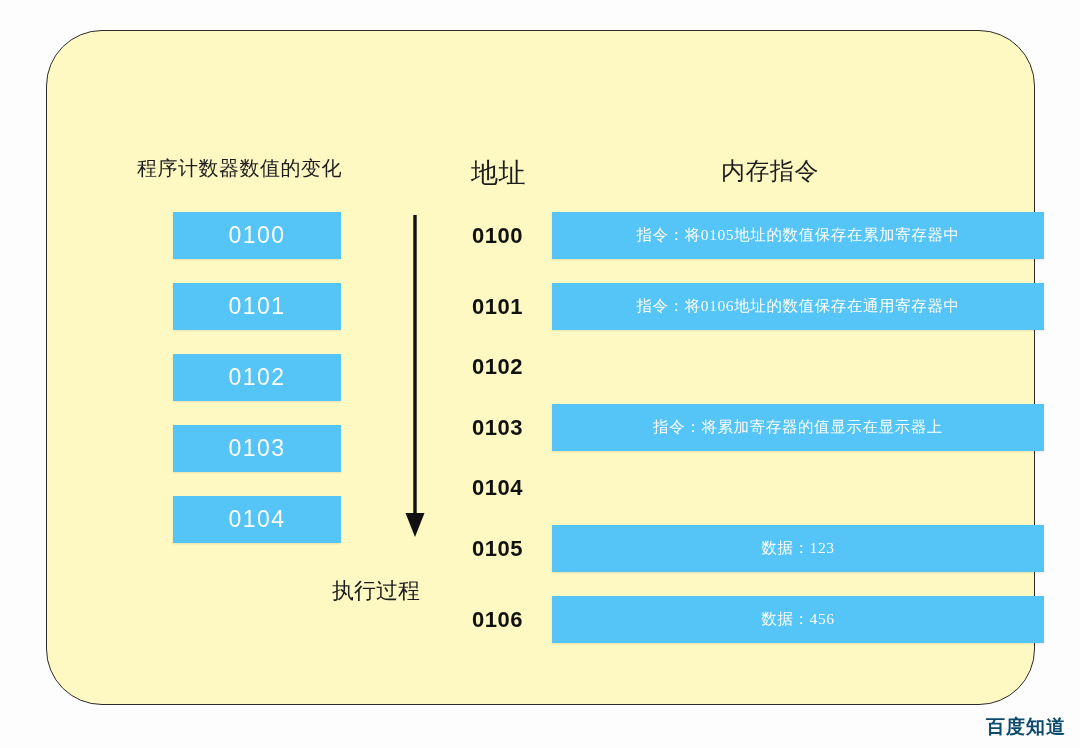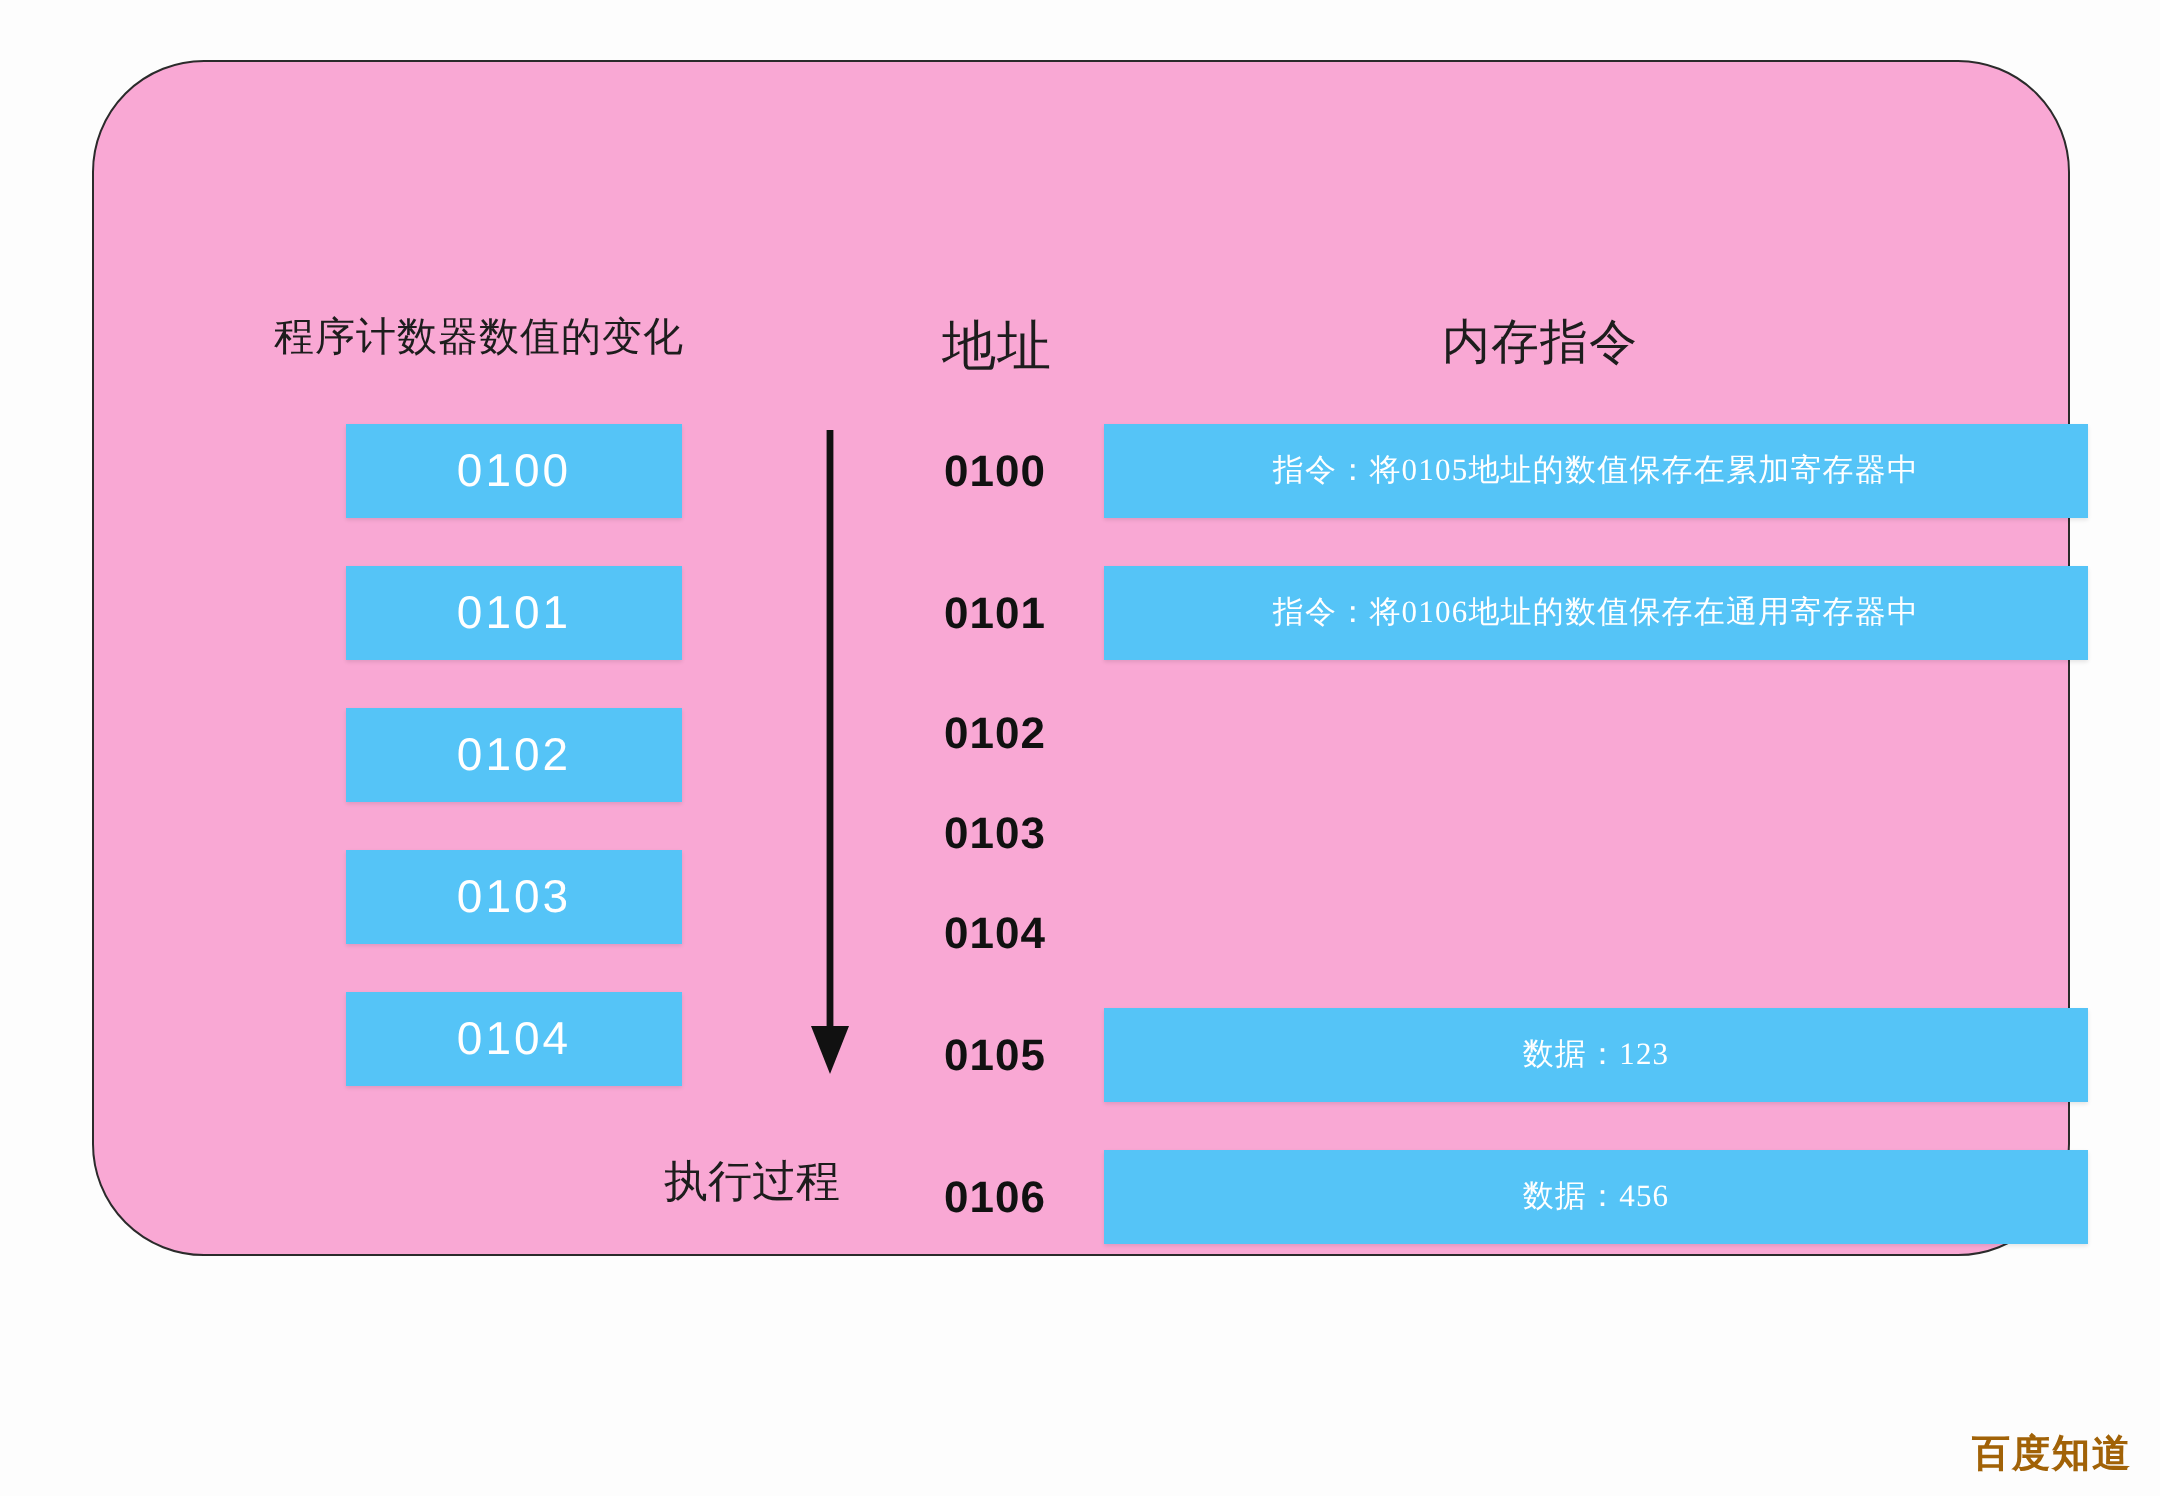--- a/index.html
+++ b/index.html
@@ -15,24 +15,24 @@
     overflow: hidden;
     position: relative;
   }
 
   
   #diagram-card {
     position: absolute;
     left: 46px;
     top: 30px;
     width: 989px;
-    height: 598px;
+    height: 675px;
     border: 1.6px solid #2b2b2b;
     border-radius: 56px;
-    background: #f9a8d4;
+    background: #fef9c3;
     box-sizing: border-box;
   }
 
   
   .col-heading {
     position: absolute;
     font-size: 20px;
     color: #1d1d1d;
     font-weight: 400;
     letter-spacing: 0.5px;
@@ -117,21 +117,21 @@
     font-family: Liberation Serif, serif;
   }
 
   
   #watermark {
     position: absolute;
     right: 14px;
     bottom: 8px;
     font-size: 19px;
     font-weight: bold;
-    color: #a16207;
+    color: #0c4a6e;
     letter-spacing: 1px;
   }
 </style>
 </head>
 <body>
 
 <div id="diagram-card">
 
   <div class="col-heading" id="heading-pc">程序计数器数值的变化</div>
   <div class="col-heading" id="heading-address">地址</div>
@@ -163,20 +163,21 @@
       <div class="mem-address">0101</div>
       <div class="mem-instruction">指令：将0106地址的数值保存在通用寄存器中</div>
     </div>
 
     <div class="mem-row">
       <div class="mem-address">0102</div>
     </div>
 
     <div class="mem-row">
       <div class="mem-address">0103</div>
+      <div class="mem-instruction">指令：将累加寄存器的值显示在显示器上</div>
     </div>
 
     <div class="mem-row">
       <div class="mem-address">0104</div>
     </div>
 
     <div class="mem-row">
       <div class="mem-address">0105</div>
       <div class="mem-instruction">数据：123</div>
     </div>

